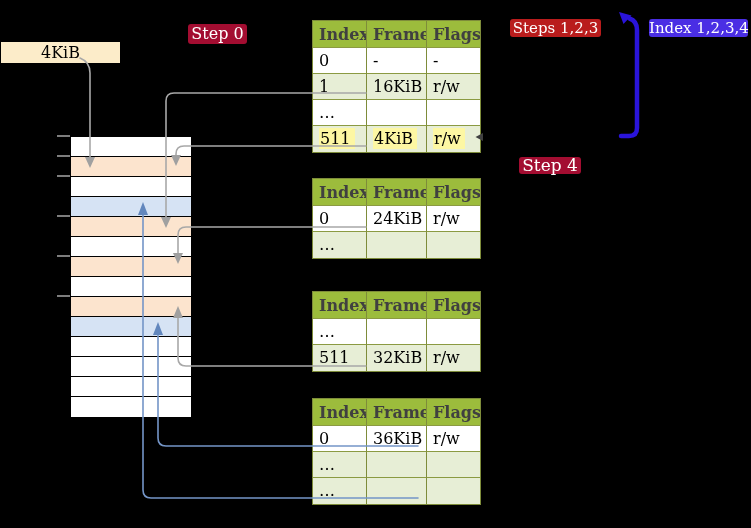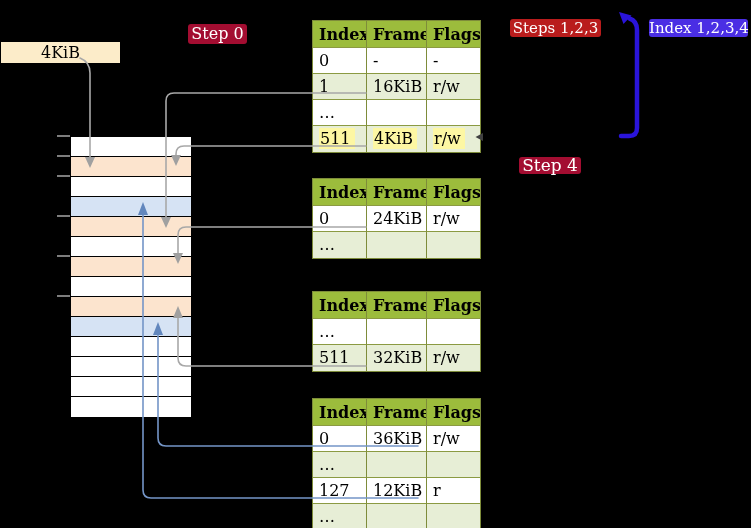--- a/index.html
+++ b/index.html
@@ -16,21 +16,21 @@
   #label-pagesize{left:1px;top:42px;width:119px;height:21px;line-height:21px;color:#000;font-size:16px;border-radius:0;}
   #label-step0{left:188px;top:24px;width:59px;height:20px;line-height:20px;font-size:16px;}
   #label-steps123{left:510px;top:19px;width:91px;}
   #label-steps1234{left:649px;top:19px;width:99px;}
   #label-step4{left:519px;top:157px;width:62px;height:17px;line-height:17px;font-size:17px;}
   
   .ptable{position:absolute;left:312px;width:169px;box-sizing:border-box;
           border:1.5px solid #7e8c3a;}
   #table-1{top:20px;} #table-2{top:178px;} #table-3{top:291px;} #table-4{top:398px;}
   .trow{display:flex;height:26px;line-height:26px;font-size:16px;color:#000;}
-  .trow.head{height:27px;line-height:27px;color:#000000;font-weight:bold;}
+  .trow.head{height:27px;line-height:27px;color:#404040;font-weight:bold;}
   .trow > .cell{box-sizing:border-box;padding-left:6px;overflow:hidden;
                 border-right:1.5px solid #7e8c3a;border-bottom:1px solid #8b9a42;}
   .trow > .cell:nth-child(1){width:54px;}
   .trow > .cell:nth-child(2){width:60px;}
   .trow > .cell:nth-child(3){flex:1;border-right:none;}
   .trow:last-child > .cell{border-bottom:none;}
   .hl{padding:1px 4px 1px 1px;}
   
   svg.overlay{position:absolute;left:0;top:0;pointer-events:none;}
 </style>
@@ -139,25 +139,20 @@
       <div class="trow" style="background: rgb(255, 255, 255);">
         <div class="cell">0</div>
         <div class="cell">36KiB</div>
         <div class="cell">r/w</div>
       </div>
       <div class="trow" style="background: rgb(231, 238, 214);">
         <div class="cell">…</div>
         <div class="cell"></div>
         <div class="cell"></div>
       </div>
-      <div class="trow" style="background: rgb(255, 255, 255);">
-        <div class="cell">127</div>
-        <div class="cell">12KiB</div>
-        <div class="cell">r</div>
-      </div>
       <div class="trow" style="background: rgb(231, 238, 214);">
         <div class="cell">…</div>
         <div class="cell"></div>
         <div class="cell"></div>
       </div>
     </div>
 
   <svg class="overlay" width="751" height="528" viewBox="0 0 751 528">
 
     <g stroke="#a8a8a8" stroke-width="1.6" fill="none" stroke-linecap="round">

